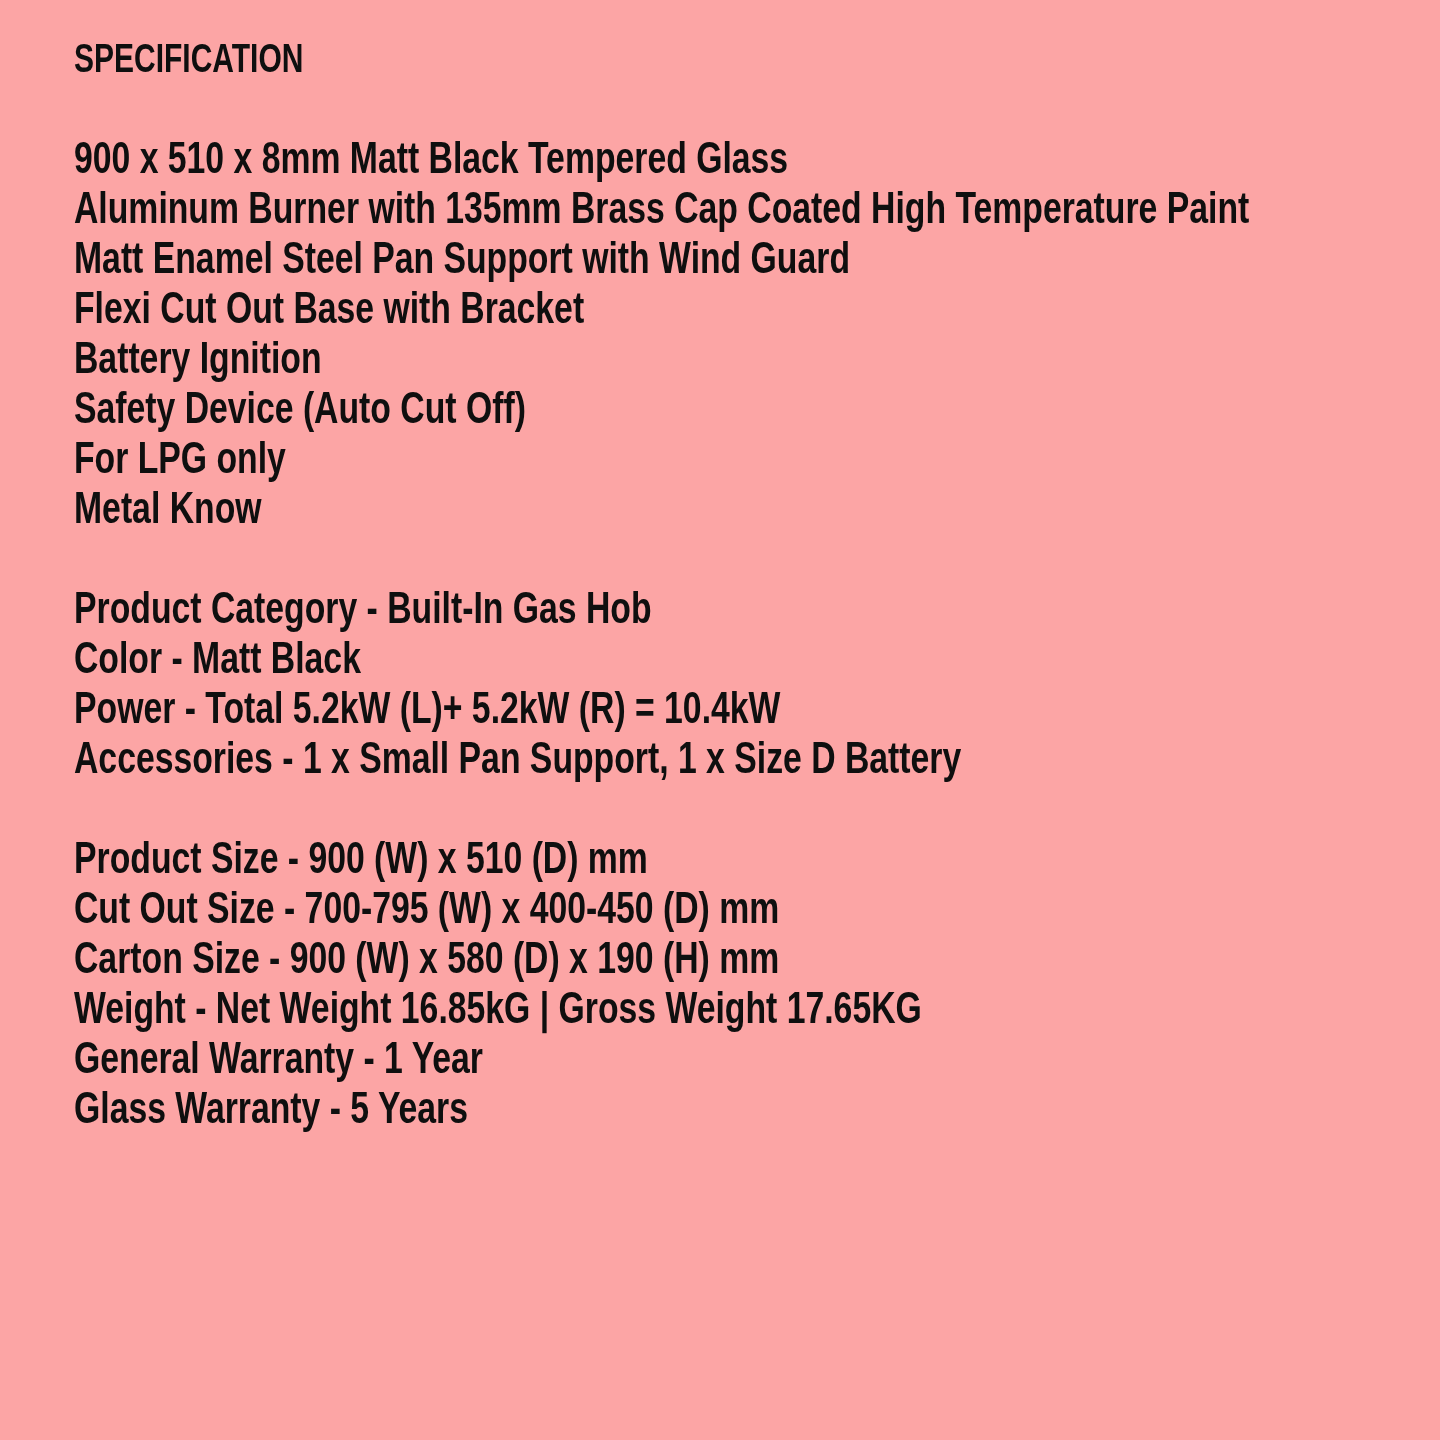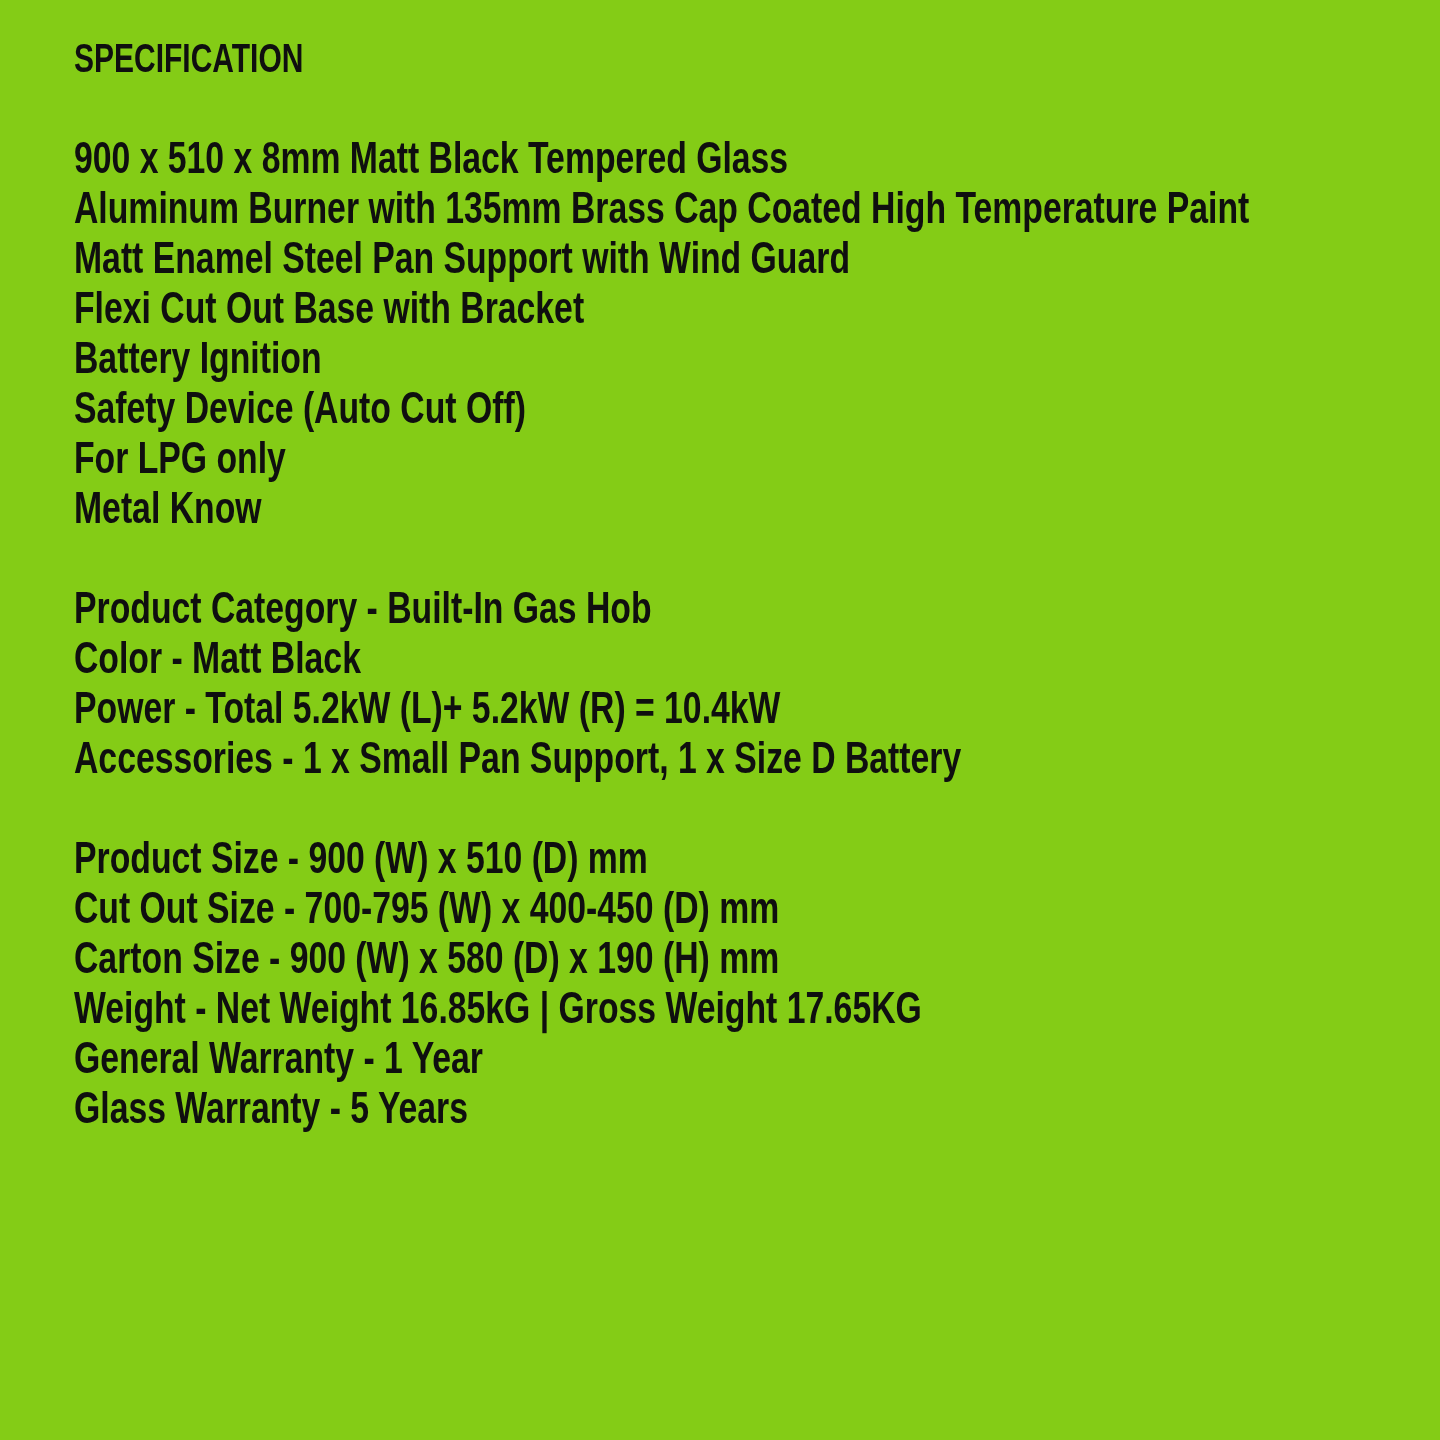--- a/index.html
+++ b/index.html
@@ -4,21 +4,21 @@
 <style>
   html, body {
     margin: 0;
     padding: 0;
     background: #ffffff;
   }
   .page {
     position: relative;
     width: 1440px;
     height: 1440px;
-    background: #84cc16;
+    background: #fca5a5;
     box-sizing: border-box;
     padding: 33px 0 0 74px;
     overflow: hidden;
     font-family: "Liberation Sans", "DejaVu Sans", sans-serif;
     color: #0f0f0f;
   }
   
   .condensed {
     transform: scaleX(0.75);
     transform-origin: 0 0;

